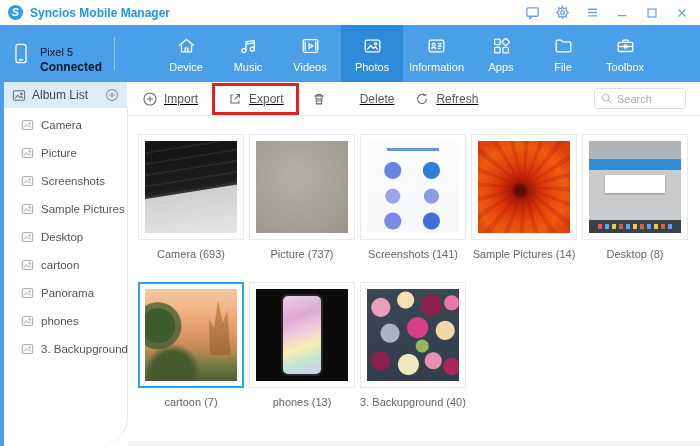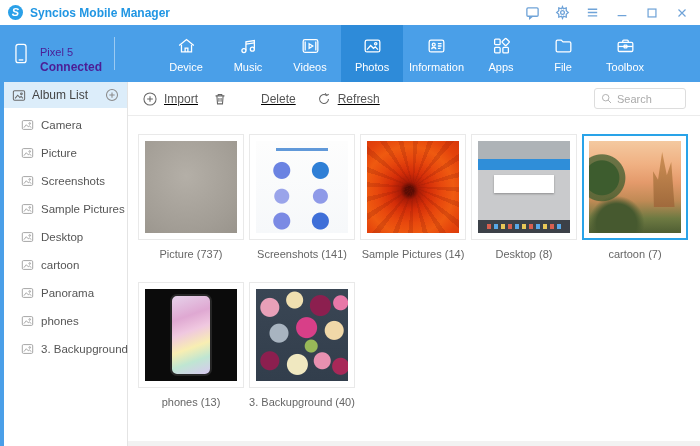--- a/index.html
+++ b/index.html
@@ -13,34 +13,34 @@
   .logo { width:15px; height:15px; border-radius:50%; background:var(--accent-blue,#2aa0e8); color:#fff; font-size:11px; font-weight:bold; font-style:italic; display:flex; align-items:center; justify-content:center; line-height:1; }
   .app-title { color:var(--title-blue,#2196e3); font-size:12px; font-weight:bold; }
   .title-right { display:flex; align-items:center; gap:14px; }
   .tb-icon { display:flex; align-items:center; justify-content:center; width:16px; height:16px; cursor:default; }
   .tb-icon svg { stroke:#6fa3d8; fill:none; stroke-width:1.4; }
 
   
   .navbar { height:57px; background:var(--navbar-blue,#4a9fe8); display:flex; align-items:stretch; }
   .device-info { display:flex; align-items:center; gap:8px; padding:0 12px 0 10px; min-width:112px; }
   .device-info svg { stroke:#fff; fill:none; stroke-width:1.4; }
-  .device-text { color:#4c1d95;margin-top:13px; }
+  .device-text { color:#0f172a;margin-top:13px; }
   .device-name { font-size:11px; }
   .device-status { font-size:12px; font-weight:bold; margin-top:2px; }
   .nav-sep { width:1px; background:rgba(255,255,255,0.45); margin:12px 0; }
   .tabs { display:flex; margin-left:40px; }
   .tab { min-width:62px; padding:0 6px; display:flex; flex-direction:column; align-items:center; justify-content:center; gap:4px; color:#fff; cursor:pointer; }
   .tab[data-selected="true"] { background:var(--selected-tab-blue,#2e8bd9); }
   .tab svg { stroke:#fff; fill:none; stroke-width:1.4; }
   .tab-label { font-size:11px; }
 
   
   .main { position:relative; display:flex; height:364px; }
   .left-strip { width:4px; background:var(--navbar-blue,#4a9fe8); }
-  .sidebar { width:124px; border-right:1px solid #e4e4e4; background:#fff; }
+  .sidebar { width:124px; border-right:1px solid #e4e4e4; background:#fff;border-radius:29px; }
   .sidebar-header { height:26px; background:#dcedfa; display:flex; align-items:center; gap:6px; padding:0 8px; }
   .sidebar-header svg { stroke:#6a6a6a; fill:none; stroke-width:1.2; flex:none; }
   .sidebar-header-label { font-size:12px; color:#444; flex:1; }
   .add-album { display:flex; align-items:center; }
   .add-album svg { stroke:#8a8a8a; fill:none; stroke-width:1.2; }
   .sidebar-items { padding-top:3px; }
   .sidebar-item { height:28px; display:flex; align-items:center; gap:7px; padding-left:17px; cursor:pointer; }
   .sidebar-item svg { stroke:#9a9a9a; fill:none; stroke-width:1.1; flex:none; }
   .sidebar-item-label { font-size:11.5px; color:#555; white-space:nowrap; }
 
@@ -353,20 +353,29 @@
 
     <div class="content">
       <div class="toolbar">
         <div class="tool-btn btn-import">
           <svg width="16" height="16" viewBox="0 0 18 18">
               <circle cx="9" cy="9" r="6.8"></circle>
               <path d="M9 5.8 V12.2 M5.8 9 H12.2"></path>
             </svg>
           <span>Import</span>
         </div>
+        <div class="red-highlight">
+          <div class="tool-btn">
+            <svg width="16" height="16" viewBox="0 0 18 18">
+                <path d="M7 4.5 H4.5 V13.5 H13.5 V11"></path>
+                <path d="M8.5 9.5 L14 4 M10.5 4 H14 V7.5"></path>
+              </svg>
+            <span>Export</span>
+          </div>
+        </div>
         <div class="tool-btn btn-delete">
           <svg width="16" height="16" viewBox="0 0 18 18">
               <path d="M4 5.5 H14 M7 5.5 V4 H11 V5.5"></path>
               <path d="M5.5 5.5 L6.2 14.5 H11.8 L12.5 5.5"></path>
               <path d="M7.8 8 V12 M10.2 8 V12"></path>
             </svg>
           <span>Delete</span>
         </div>
         <div class="tool-btn">
           <svg width="16" height="16" viewBox="0 0 18 18">
@@ -380,20 +389,26 @@
               <circle cx="7" cy="7" r="4"></circle>
               <path d="M10 10 L13.5 13.5"></path>
             </svg>
           <input class="search-input" type="text" placeholder="Search" style="">
         </div>
       </div>
 
       <div class="grid">
         <div class="cell">
           <div class="card">
+            <div class="thumb" data-thumb="camera"></div>
+          </div>
+          <div class="cell-label">Camera (693)</div>
+        </div>
+        <div class="cell">
+          <div class="card">
             <div class="thumb" data-thumb="picture"></div>
           </div>
           <div class="cell-label">Picture (737)</div>
         </div>
         <div class="cell">
           <div class="card">
             <div class="thumb" data-thumb="screenshots"></div>
           </div>
           <div class="cell-label">Screenshots (141)</div>
         </div>

